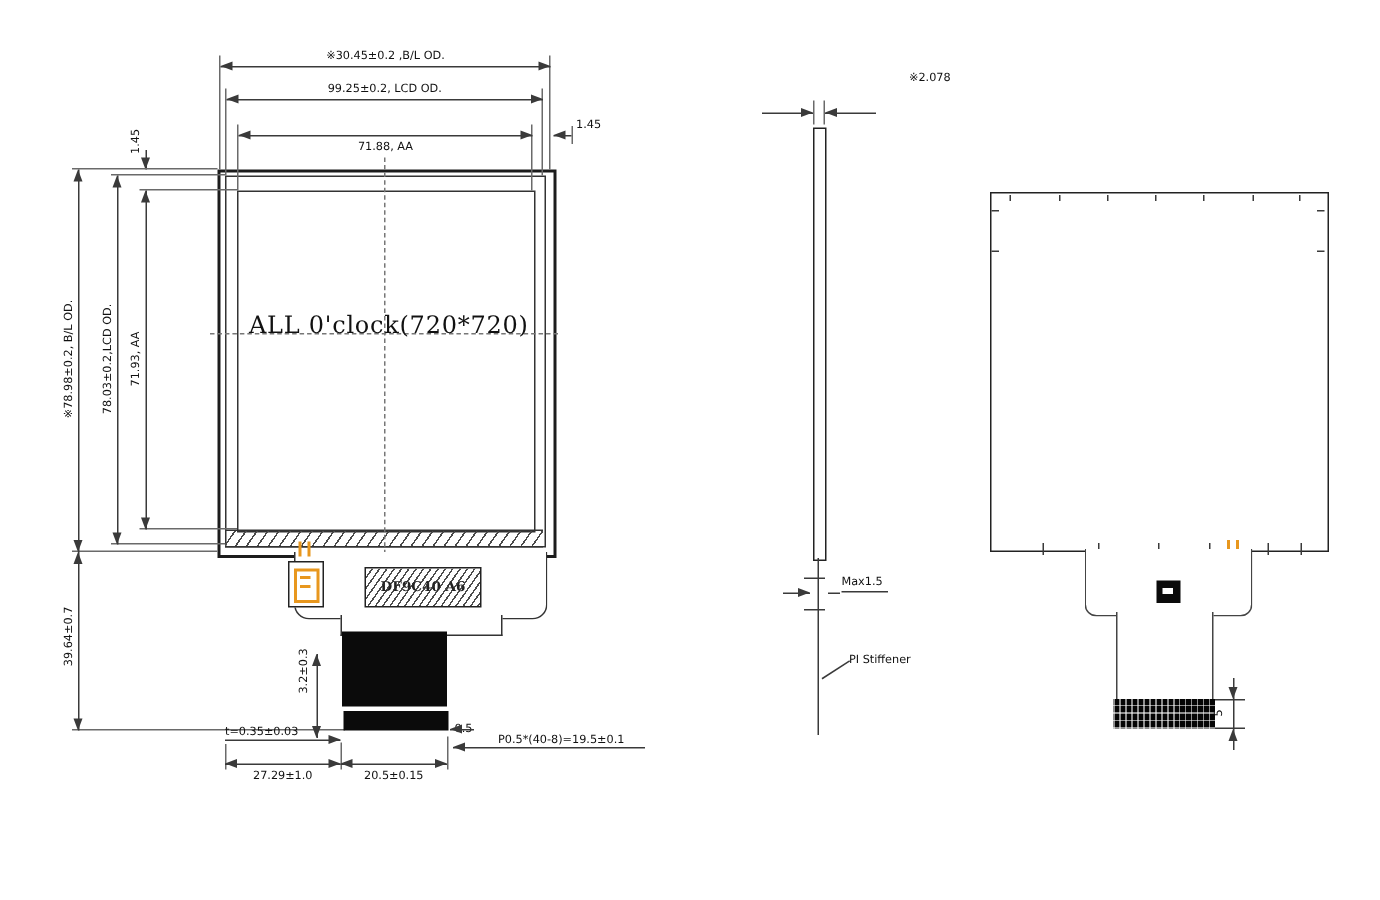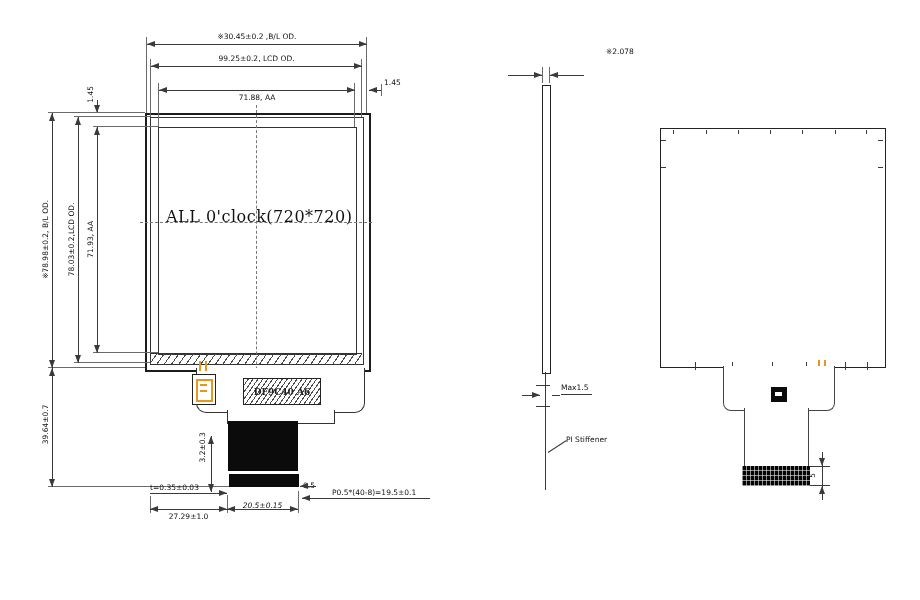--- a/index.html
+++ b/index.html
@@ -123,21 +123,21 @@
 
     <div class="lb" style="left:332px;top:489px;">P0.5*(40-8)=19.5±0.1</div>
     <div class="dh al" style="left:302px;top:498px;width:128px;"></div>
 
     <div class="ext" style="left:150px;top:496px;width:1px;height:17px;"></div>
     <div class="ext" style="left:227px;top:495px;width:1px;height:18px;"></div>
     <div class="ext" style="left:298px;top:491px;width:1px;height:22px;"></div>
     <div class="dh a" style="left:150px;top:509px;width:77px;"></div>
     <div class="dh a" style="left:227px;top:509px;width:71px;"></div>
     <div class="lb lbc" style="left:150px;top:513px;width:77px;">27.29±1.0</div>
-    <div class="lb lbc" style="left:227px;top:502px;width:71px;font-style:italic;">20.5±0.15</div>
+    <div class="lb lbc" style="left:227px;top:513px;width:71px;">20.5±0.15</div>
   </div>
 
   <div>
     <div class="rect" style="left:542px;top:85px;width:7px;height:287px;border:1px solid #222;"></div>
     <div class="ln" style="left:545px;top:372px;width:1px;height:118px;"></div>
 
     <div class="ext" style="left:542px;top:67px;width:1px;height:16px;"></div>
     <div class="ext" style="left:549px;top:67px;width:1px;height:16px;"></div>
     <div class="dh ar" style="left:508px;top:75px;width:34px;"></div>
     <div class="dh al" style="left:550px;top:75px;width:34px;"></div>

